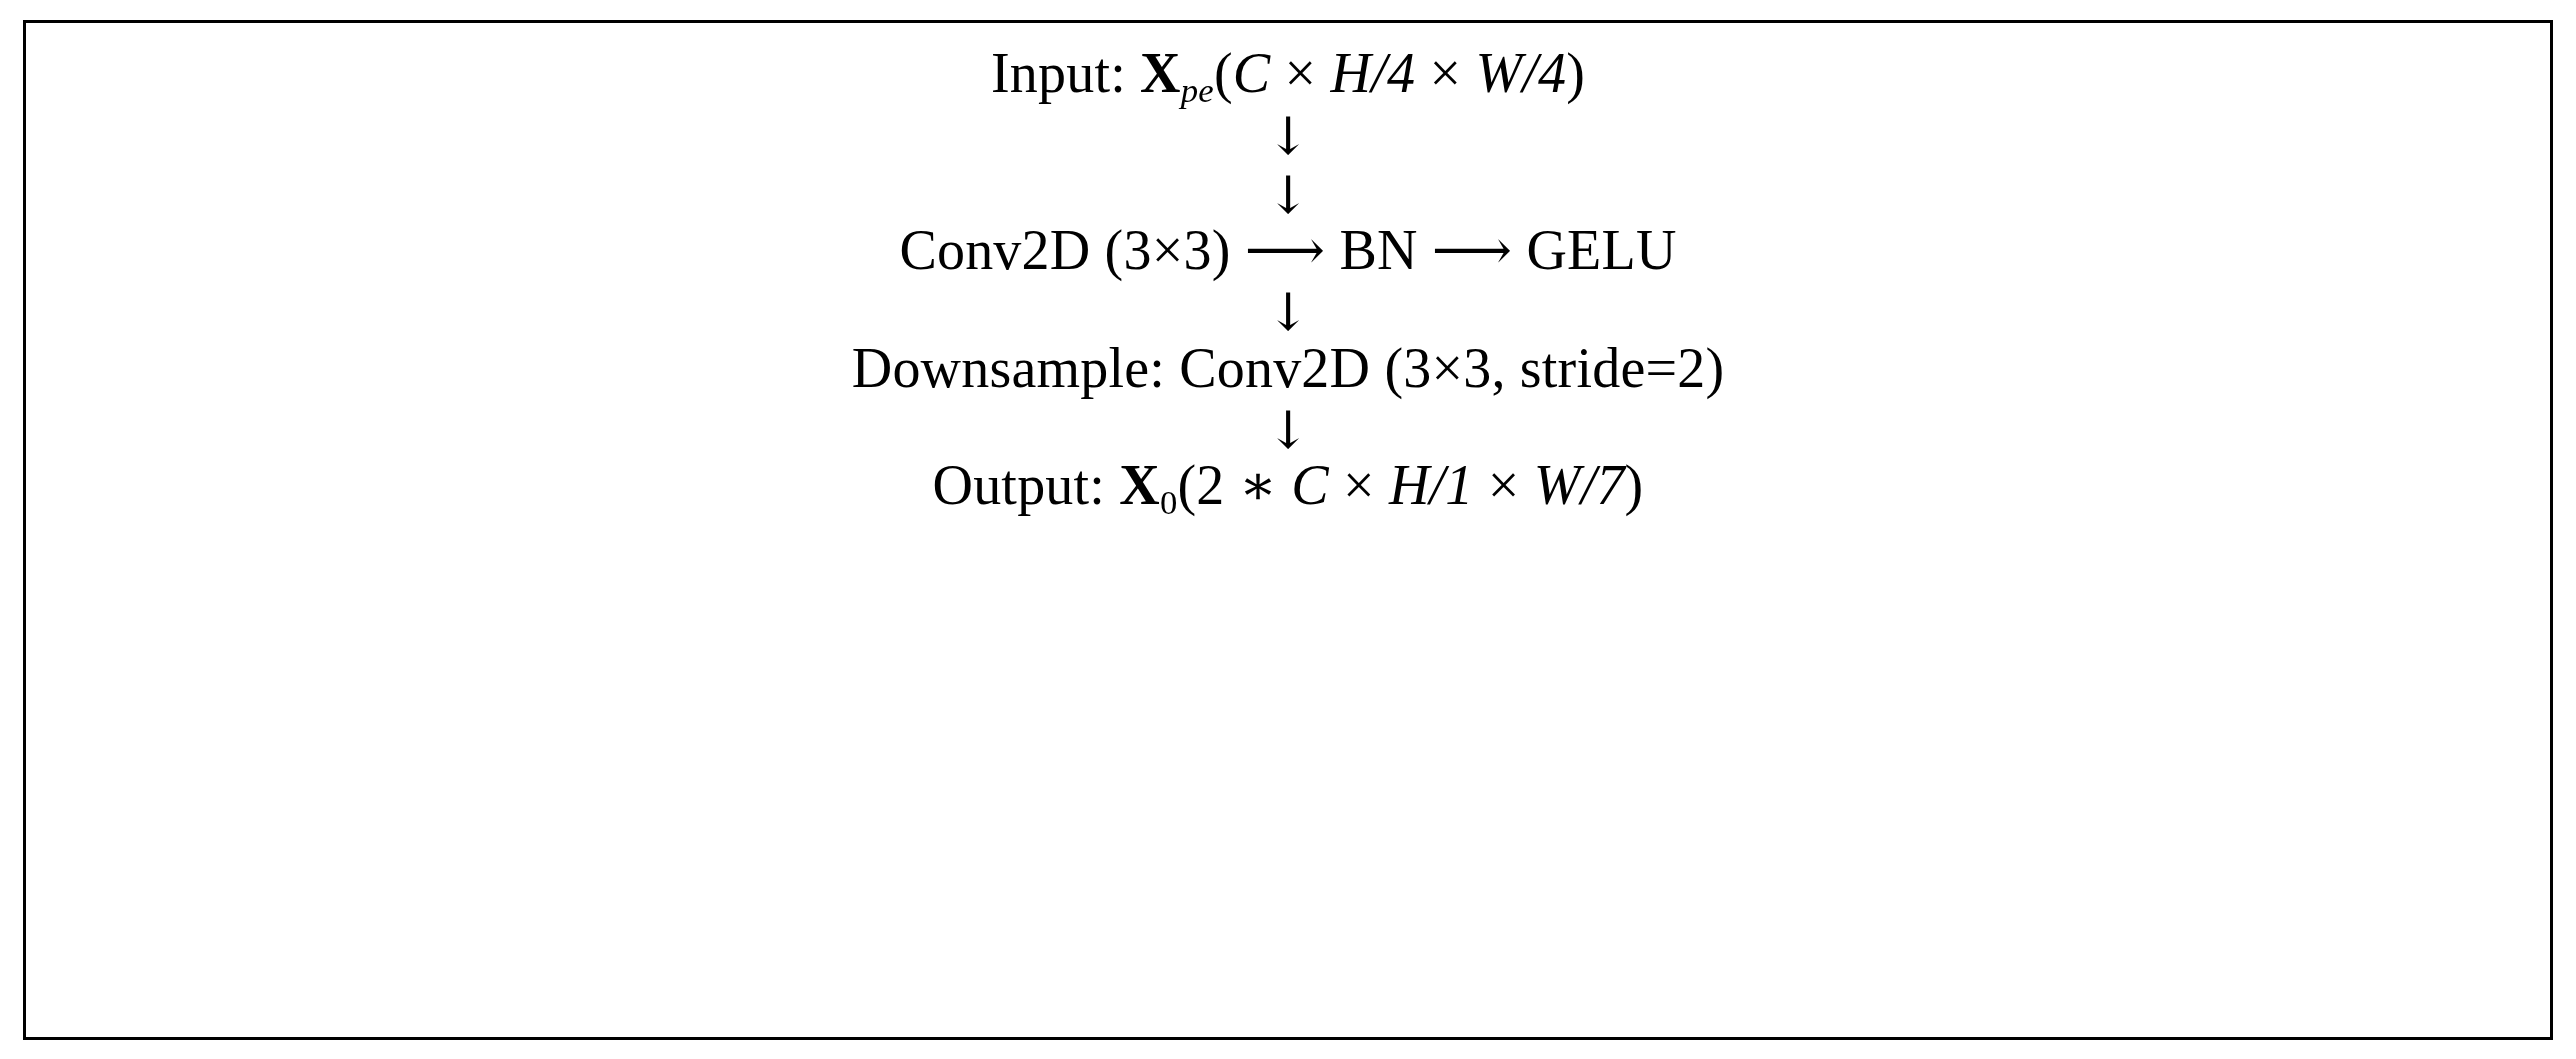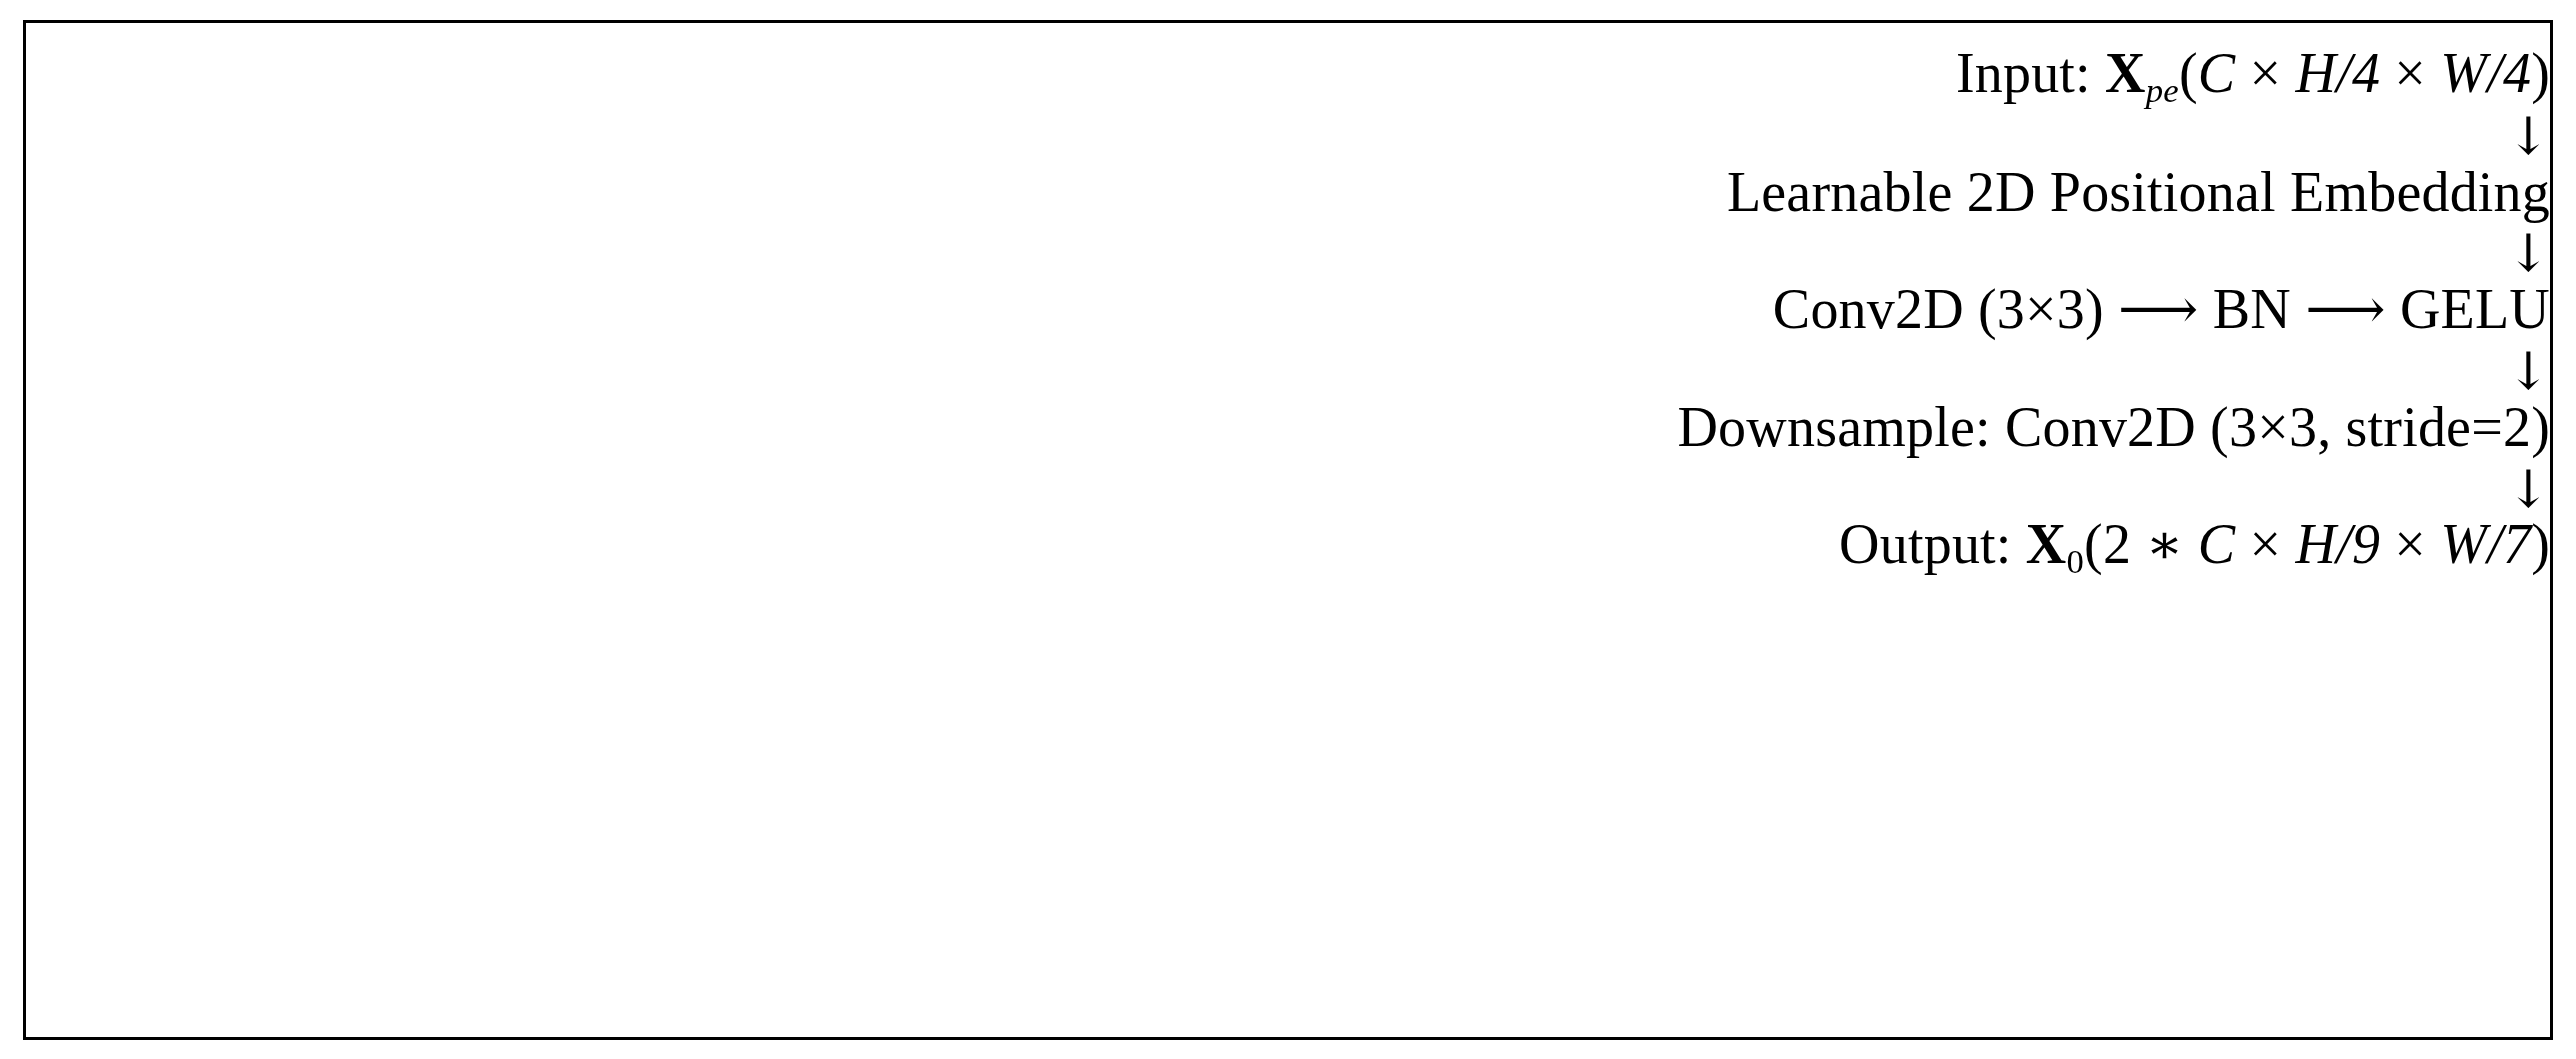--- a/index.html
+++ b/index.html
@@ -27,21 +27,21 @@
   }
 
   #flow-stack {
     position: absolute;
     left: 0;
     top: 0;
     width: 100%;
     height: 100%;
     display: flex;
     flex-direction: column;
-    align-items: flex-end;
+    align-items: center;
     justify-content: flex-start;
     padding-top: 5px;
     box-sizing: border-box;
   }
 
   .flow-line {
     text-align: center;
     white-space: nowrap;
     font-size: 56px;
     line-height: 1.02;
@@ -93,35 +93,34 @@
 
 <div id="figure-frame">
   <div id="flow-stack">
 
     <div class="flow-line gap-xl">
       <span class="op">Input:&nbsp;</span><span class="boldsym">X</span><span class="sub-italic">pe</span><span class="op">(</span><span class="mathvar">C</span>&nbsp;<span class="tight-times">×</span>&nbsp;<span class="mathvar">H/4</span>&nbsp;<span class="tight-times">×</span>&nbsp;<span class="mathvar">W/4</span><span class="op">)</span>
     </div>
 
     <div class="arrow-row gap-s">↓</div>
 
-    <div class="flow-line gap-s">Learnable 2D Positional Embedding</div>
 
     <div class="arrow-row gap-m">↓</div>
 
 
     <div class="flow-line gap-s">
       <span>Conv2D (3×3)</span>&nbsp;<span>⟶</span>&nbsp;<span>BN</span>&nbsp;<span>⟶</span>&nbsp;<span>GELU</span>
     </div>
 
 
     <div class="arrow-row gap-m">↓</div>
 
     <div class="flow-line gap-s">Downsample: Conv2D (3×3, stride=2)</div>
 
     <div class="arrow-row gap-m">↓</div>
 
     <div class="flow-line gap-s">
-      <span class="op">Output:&nbsp;</span><span class="boldsym">X</span><span class="sub">0</span><span class="op">(</span><span class="op">2</span>&nbsp;<span class="op">∗</span>&nbsp;<span class="mathvar">C</span>&nbsp;<span class="tight-times">×</span>&nbsp;<span class="mathvar">H/9</span>&nbsp;<span class="tight-times">×</span>&nbsp;<span class="mathvar">W/7</span><span class="op">)</span>
+      <span class="op">Output:&nbsp;</span><span class="boldsym">X</span><span class="sub">0</span><span class="op">(</span><span class="op">2</span>&nbsp;<span class="op">∗</span>&nbsp;<span class="mathvar">C</span>&nbsp;<span class="tight-times">×</span>&nbsp;<span class="mathvar">H/1</span>&nbsp;<span class="tight-times">×</span>&nbsp;<span class="mathvar">W/7</span><span class="op">)</span>
     </div>
 
   </div>
 </div>
 
 
 </body></html>

